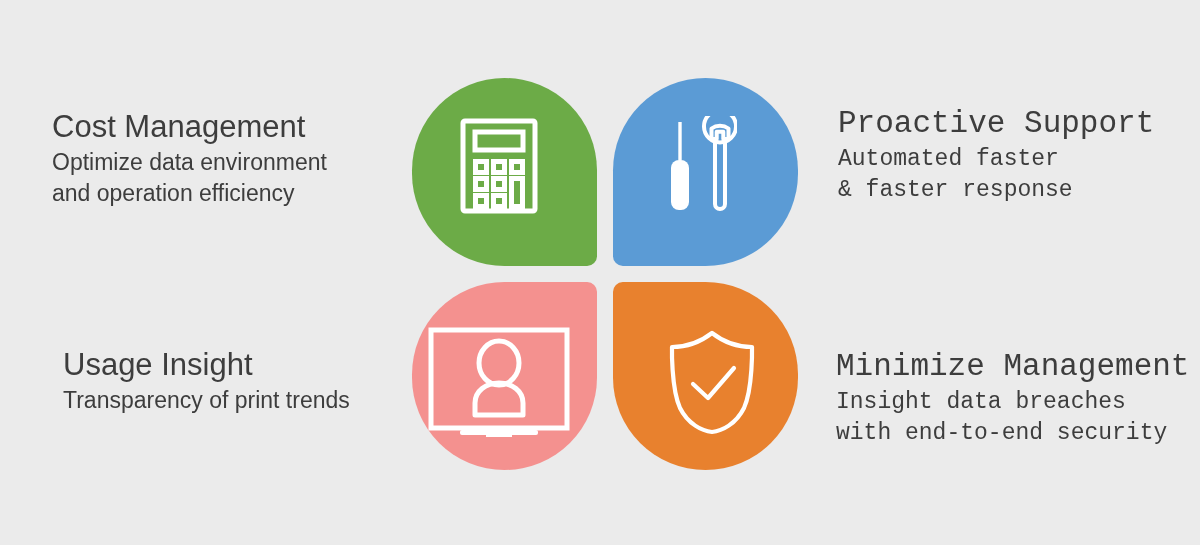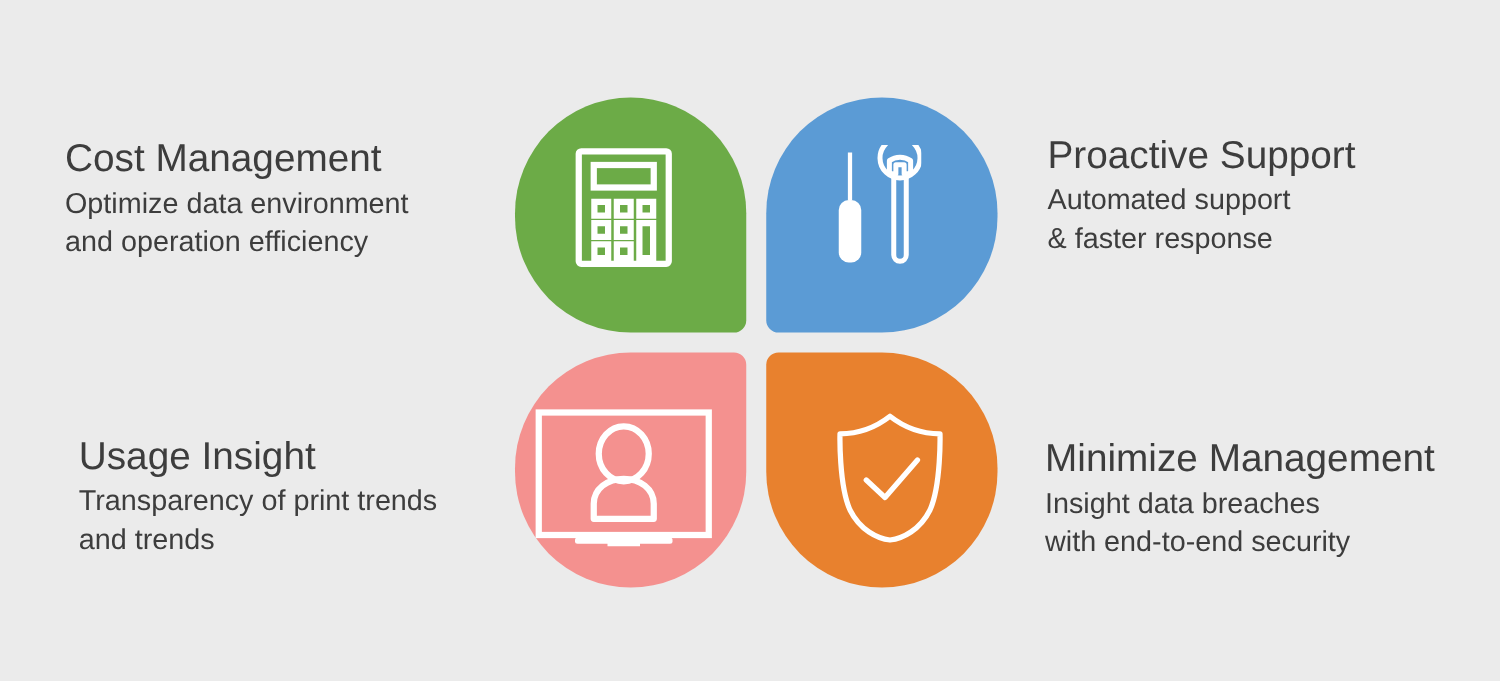--- a/index.html
+++ b/index.html
@@ -50,21 +50,21 @@
   .petal-tr .icon-wrap { transform: translate(-6px, -6px); }
   .petal-bl .icon-wrap { transform: translate(-6px, 6px); }
   .petal-br .icon-wrap { transform: translate(6px, 6px); }
 
   
   .textblock {
     position: absolute;
     color: #3a3a3a;
   }
   .tb-left  { text-align: left; }
-  .tb-right { text-align: left; }
+  .tb-right { text-align: left; font-family: Liberation Mono, monospace; }
 
   .tb-title {
     font-size: 31px;
     font-weight: 400;
     line-height: 1.08;
     color: #3d3d3d;
     white-space: nowrap;
     margin: 0 0 4px 0;
   }
   .tb-desc {
@@ -91,28 +91,27 @@
     <div class="tb-desc">
       <span class="line">Optimize data environment</span>
       <span class="line">and operation efficiency</span>
     </div>
   </div>
 
   <div class="textblock tb-left" id="tb-usage" style="color: rgb(61, 61, 61);">
     <div class="tb-title">Usage Insight</div>
     <div class="tb-desc">
       <span class="line">Transparency of print trends</span>
-      <span class="line">and trends</span>
     </div>
   </div>
 
   <div class="textblock tb-right" id="tb-support" style="color: rgb(61, 61, 61);">
     <div class="tb-title">Proactive Support</div>
     <div class="tb-desc">
-      <span class="line">Automated support</span>
+      <span class="line">Automated faster</span>
       <span class="line">&amp;  faster response</span>
     </div>
   </div>
 
   <div class="textblock tb-right" id="tb-security" style="color: rgb(61, 61, 61);">
     <div class="tb-title">Minimize Management</div>
     <div class="tb-desc">
       <span class="line">Insight data breaches</span>
       <span class="line">with end-to-end security</span>
     </div>

